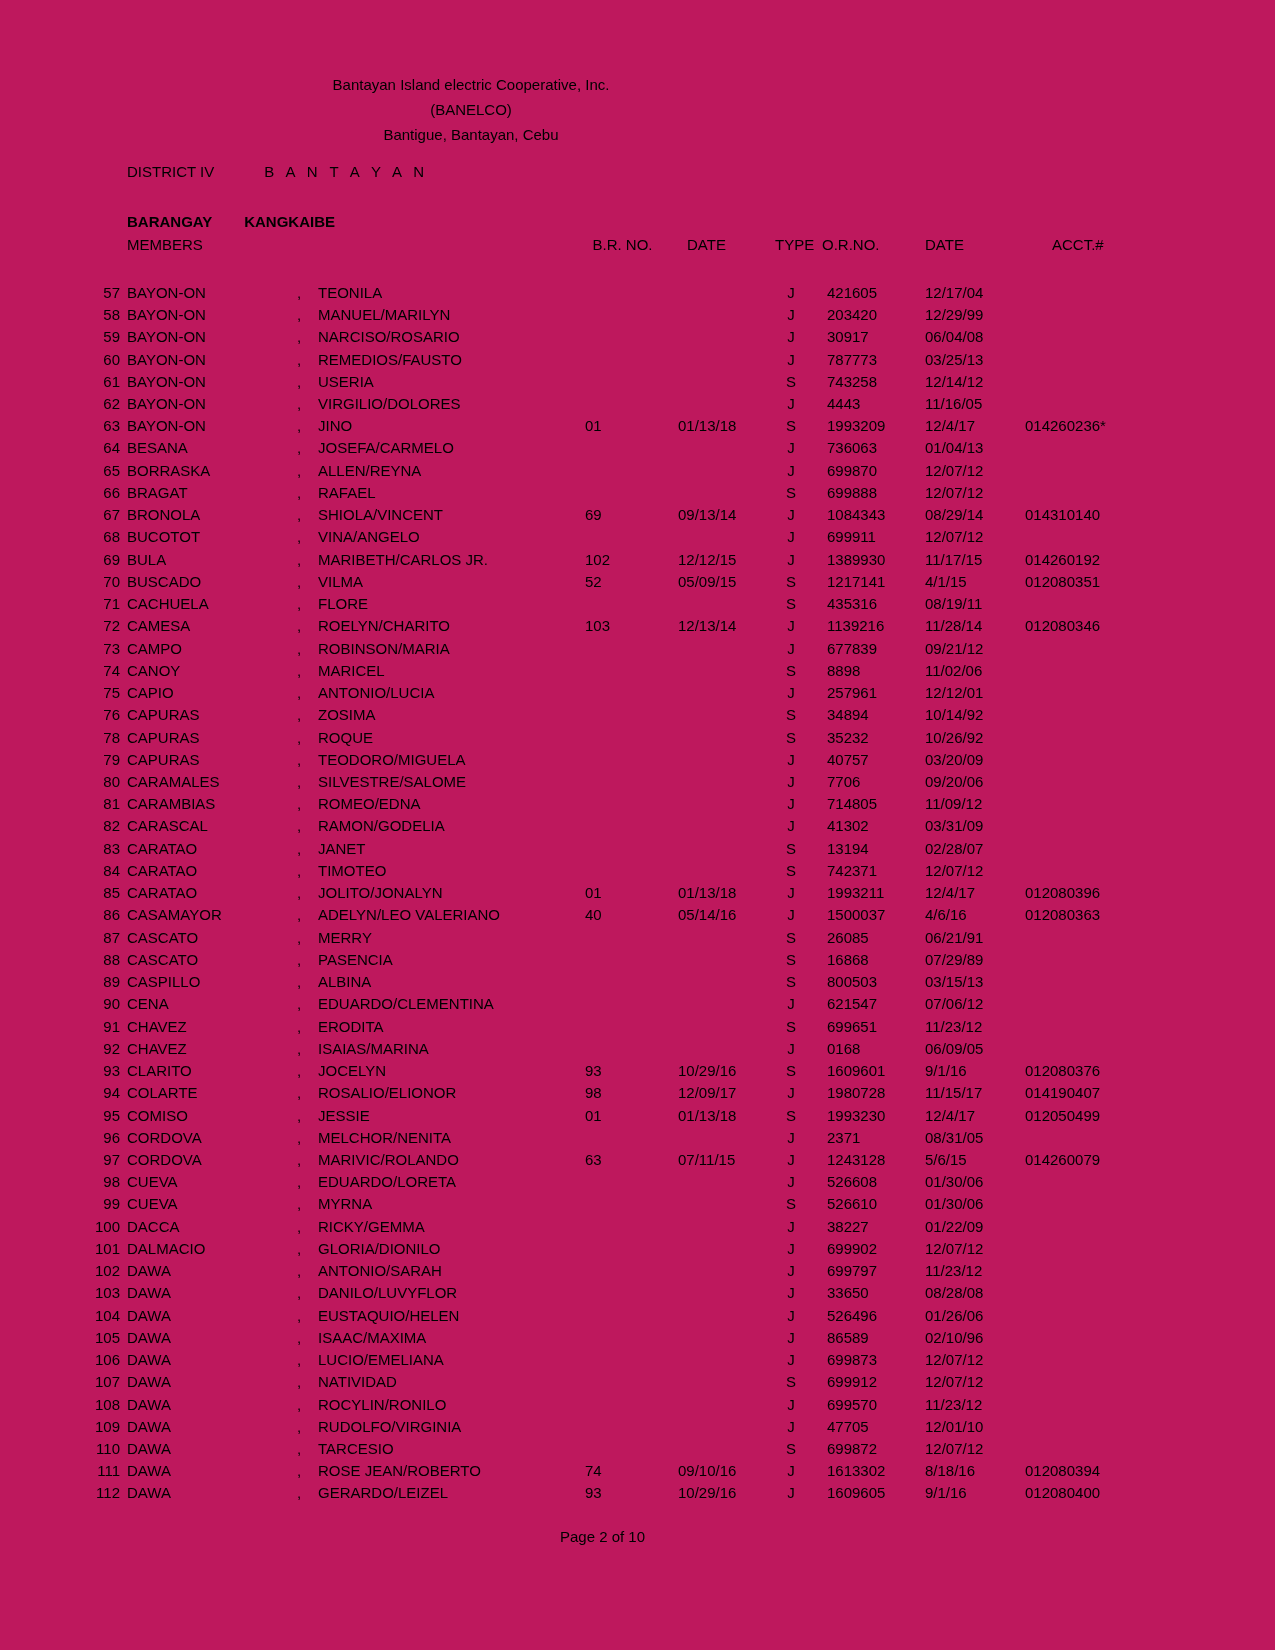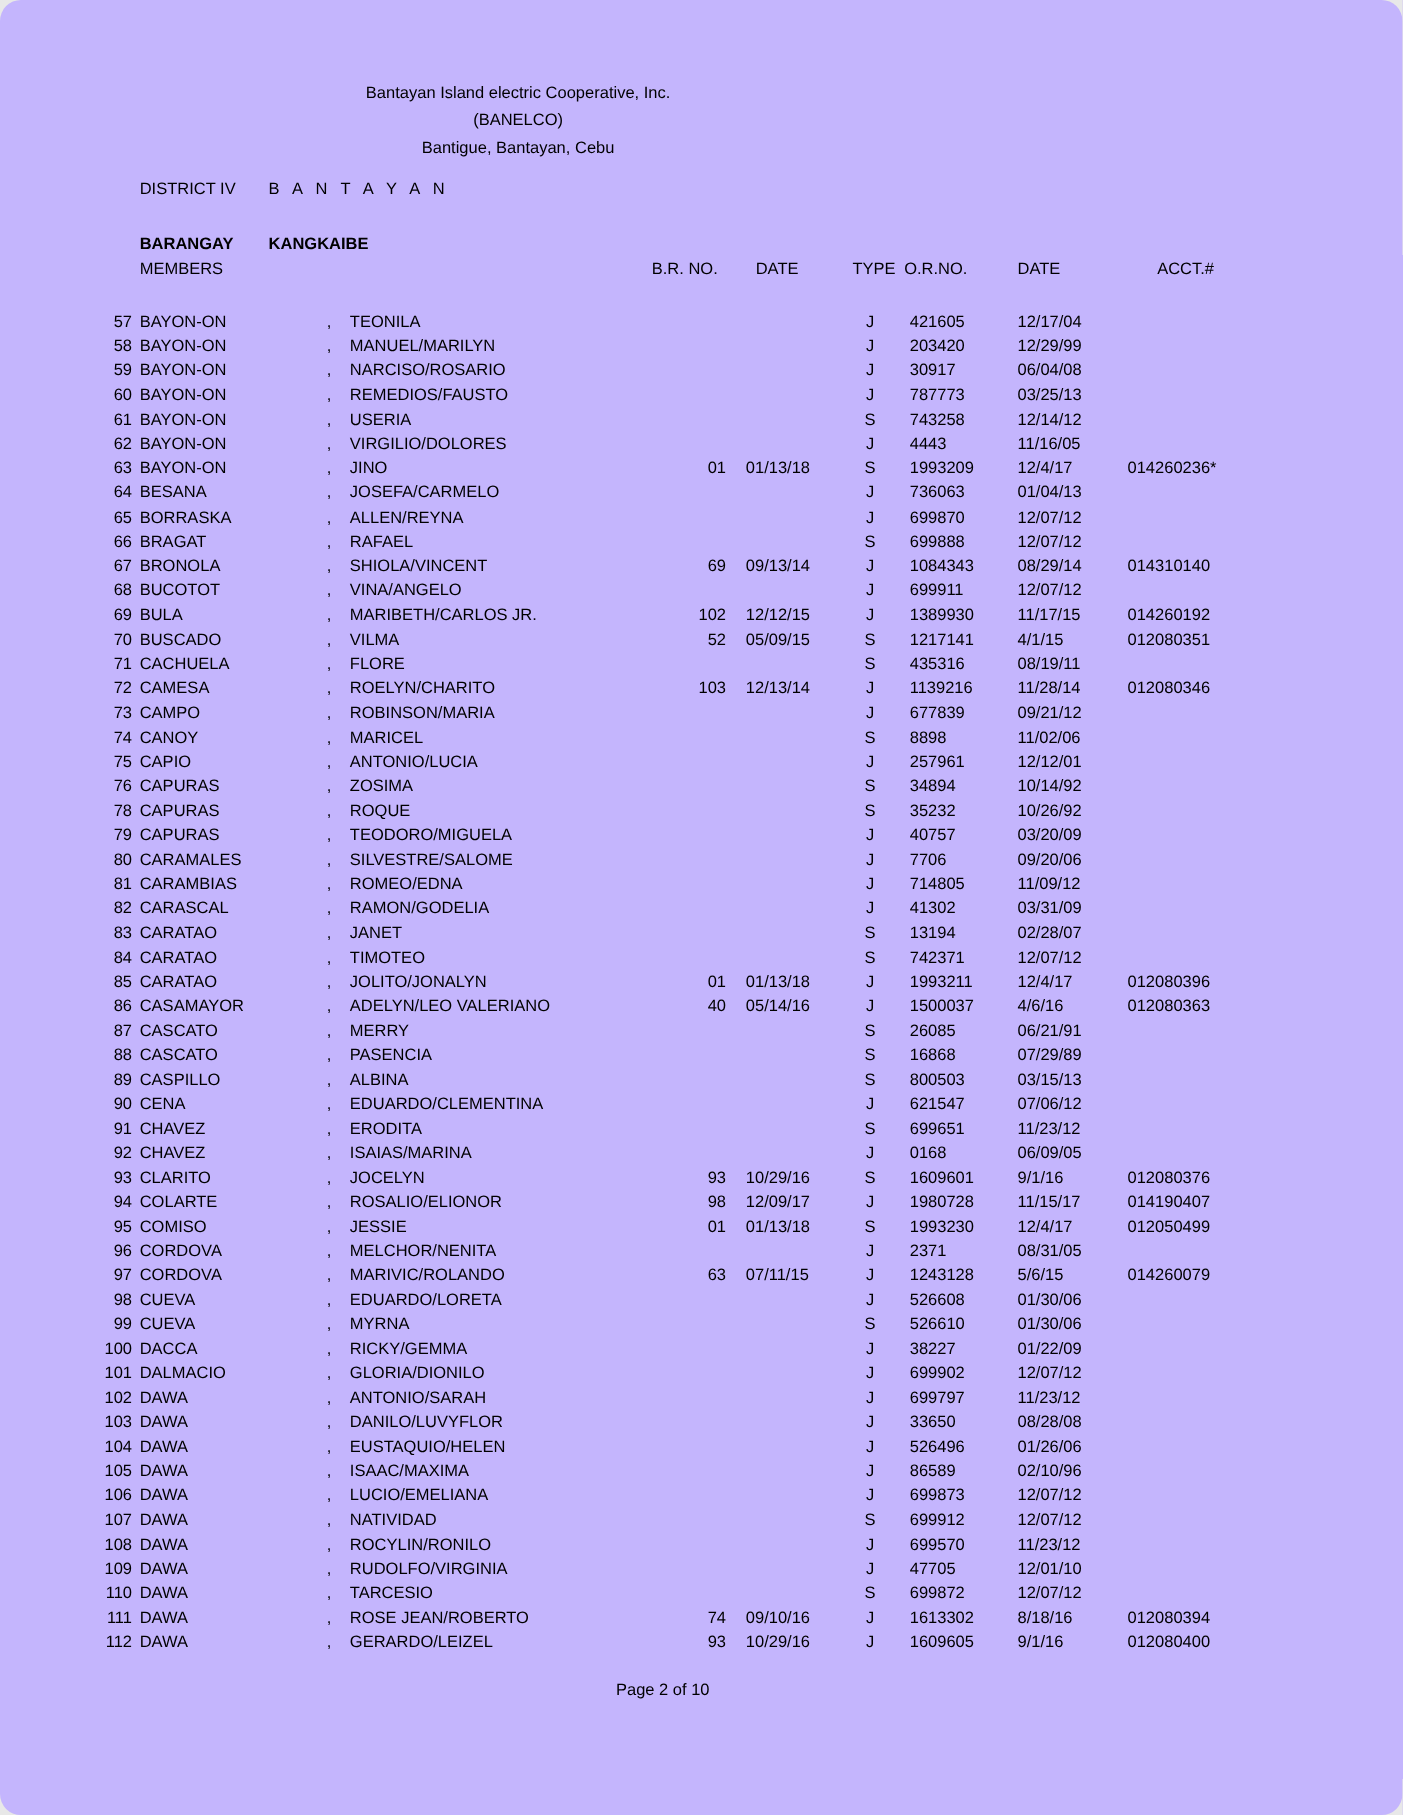--- a/index.html
+++ b/index.html
@@ -1,44 +1,43 @@
 <!DOCTYPE html>
 <html><head>
 <meta charset="utf-8">
 <style>
   html, body { margin: 0; padding: 0; background: #e8e8e8; }
   .page {
     position: relative;
     width: 1275px;
     height: 1650px;
     margin: 0 auto;
-    background: #c4b5fd;
+    background: #be185d;
     font-family: "Liberation Sans", "DejaVu Sans", sans-serif;
     font-size: 15px;
     color: #000000;
     overflow: hidden;
-    border-radius: 19px;
   }
   
   .letterhead {
     padding-top: 72px;
     width: 942px;
     text-align: center;
     line-height: 25px;
     white-space: nowrap;
   }
   
   .district-block {
     margin-left: 127px;
     margin-top: 14px;
     line-height: 22.3px;
     white-space: nowrap;
   }
   .dist-label { display: inline-block; width: 113px; }
-  .dist-value { letter-spacing: 4px; }
+  .dist-value { letter-spacing: 4px; margin-left: 20px; }
   .bgy-line { font-weight: bold; margin-top: 28px; }
   .bgy-label { display: inline-block; width: 113px; }
   
   table.members {
     border-collapse: collapse;
     table-layout: fixed;
     width: 1155px;
     margin: 0;
   }
   table.members td {
@@ -46,21 +45,21 @@
     line-height: 22.24px;
     white-space: nowrap;
     overflow: visible;
     vertical-align: bottom;
   }
   tr.spacer-row td { height: 26px; line-height: 26px; }
   .c-num  { text-align: right; }
   .c-sur  { padding-left: 7px !important; }
   .c-sep  { padding-left: 7px !important; }
   .c-giv  { padding-left: 8px !important; }
-  .c-br   { text-align: right; }
+  .c-br   { text-align: left; }
   .c-brd  { padding-left: 18px !important; }
   .c-type { text-align: center; }
   .c-or   { padding-left: 20px !important; }
   .c-ord  { padding-left: 5px !important; }
   .c-acct { padding-left: 5px !important; }
   
   .h-members { padding-left: 7px !important; }
   .h-br   { text-align: center; }
   .h-date1{ padding-left: 27px !important; }
   .h-type { text-align: right; }

